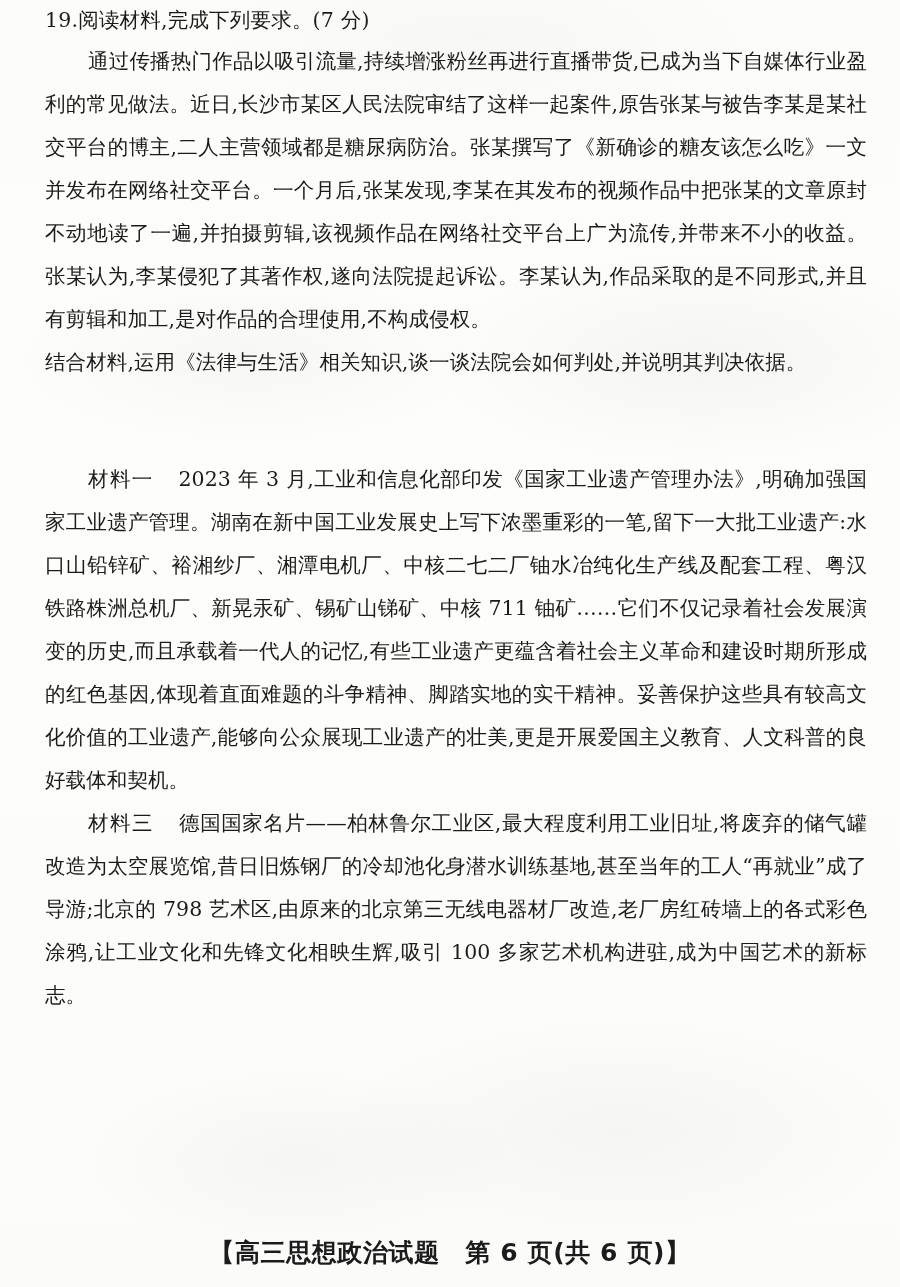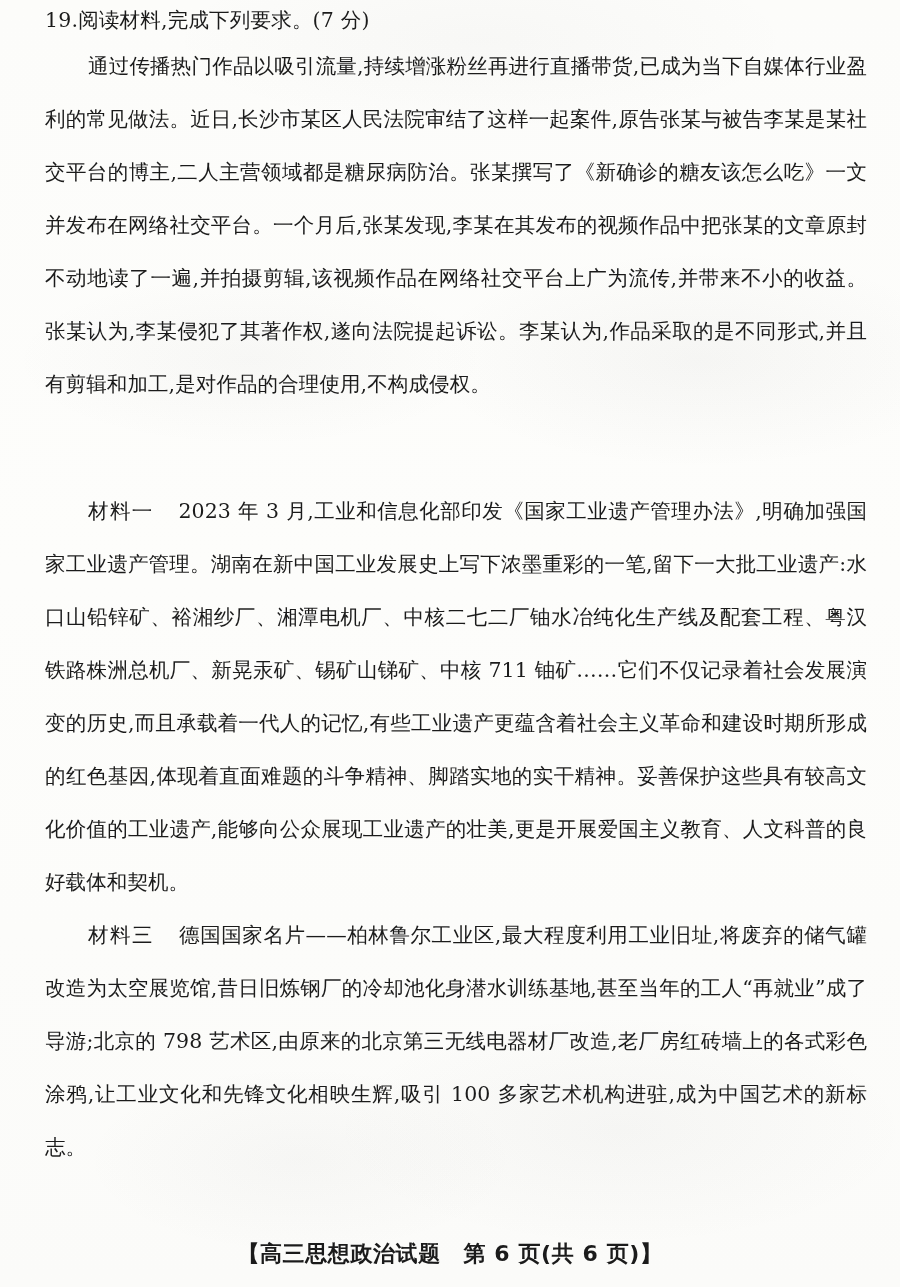--- a/index.html
+++ b/index.html
@@ -44,21 +44,21 @@
   .q-head {
     font-size: 20.5px;
     line-height: 40px;
     letter-spacing: 0.2px;
     white-space: nowrap;
   }
   .q-head .num { font-family: "DejaVu Serif", serif; }
 
   .para {
     font-size: 20.5px;
-    line-height: 53px;
+    line-height: 43px;
     text-align: justify;
     text-align-last: left;
     text-justify: inter-character;
     letter-spacing: 0.1px;
   }
   .para.indent { text-indent: 2.1em; }
 
   
   .mat-label {
     font-weight: normal;
@@ -67,39 +67,40 @@
   .mat-gap { display: inline-block; width: 1.2em; }
 
   .spacer-lg { height: 74px; }
 
   .footer {
     position: absolute;
     left: 0;
     right: 0;
     bottom: 18px;
     text-align: center;
-    font-size: 22px;
+    font-size: 25px;
     font-weight: bold;
     letter-spacing: 0.6px;
     font-family: "DejaVu Sans", "Liberation Sans", sans-serif;
     color: #1b1b1b;
     margin-top: 41px;
   }
 </style>
 </head>
 <body>
 
 <div class="page">
   <div class="paper-noise"></div>
 
   <div class="content">
 
     <div class="qblock">
       <div class="q-head"><span class="num">19.</span><span>阅读材料,完成下列要求。(7 分)</span></div>
       <div class="para indent">通过传播热门作品以吸引流量,持续增涨粉丝再进行直播带货,已成为当下自媒体行业盈利的常见做法。近日,长沙市某区人民法院审结了这样一起案件,原告张某与被告李某是某社交平台的博主,二人主营领域都是糖尿病防治。张某撰写了《新确诊的糖友该怎么吃》一文并发布在网络社交平台。一个月后,张某发现,李某在其发布的视频作品中把张某的文章原封不动地读了一遍,并拍摄剪辑,该视频作品在网络社交平台上广为流传,并带来不小的收益。张某认为,李某侵犯了其著作权,遂向法院提起诉讼。李某认为,作品采取的是不同形式,并且有剪辑和加工,是对作品的合理使用,不构成侵权。</div>
+      <div class="para">结合材料,运用《法律与生活》相关知识,谈一谈法院会如何判处,并说明其判决依据。</div>
     </div>
 
     <div class="spacer-lg"></div>
 
     <div class="qblock">
 
       <div class="para indent"><span class="mat-label">材料一</span><span class="mat-gap"></span><span>2023 年 3 月,工业和信息化部印发《国家工业遗产管理办法》,明确加强国家工业遗产管理。湖南在新中国工业发展史上写下浓墨重彩的一笔,留下一大批工业遗产:水口山铅锌矿、裕湘纱厂、湘潭电机厂、中核二七二厂铀水冶纯化生产线及配套工程、粤汉铁路株洲总机厂、新晃汞矿、锡矿山锑矿、中核 711 铀矿……它们不仅记录着社会发展演变的历史,而且承载着一代人的记忆,有些工业遗产更蕴含着社会主义革命和建设时期所形成的红色基因,体现着直面难题的斗争精神、脚踏实地的实干精神。妥善保护这些具有较高文化价值的工业遗产,能够向公众展现工业遗产的壮美,更是开展爱国主义教育、人文科普的良好载体和契机。</span></div>
 
 
       <div class="para indent"><span class="mat-label">材料三</span><span class="mat-gap"></span><span>德国国家名片——柏林鲁尔工业区,最大程度利用工业旧址,将废弃的储气罐改造为太空展览馆,昔日旧炼钢厂的冷却池化身潜水训练基地,甚至当年的工人“再就业”成了导游;北京的 798 艺术区,由原来的北京第三无线电器材厂改造,老厂房红砖墙上的各式彩色涂鸦,让工业文化和先锋文化相映生辉,吸引 100 多家艺术机构进驻,成为中国艺术的新标志。</span></div>

